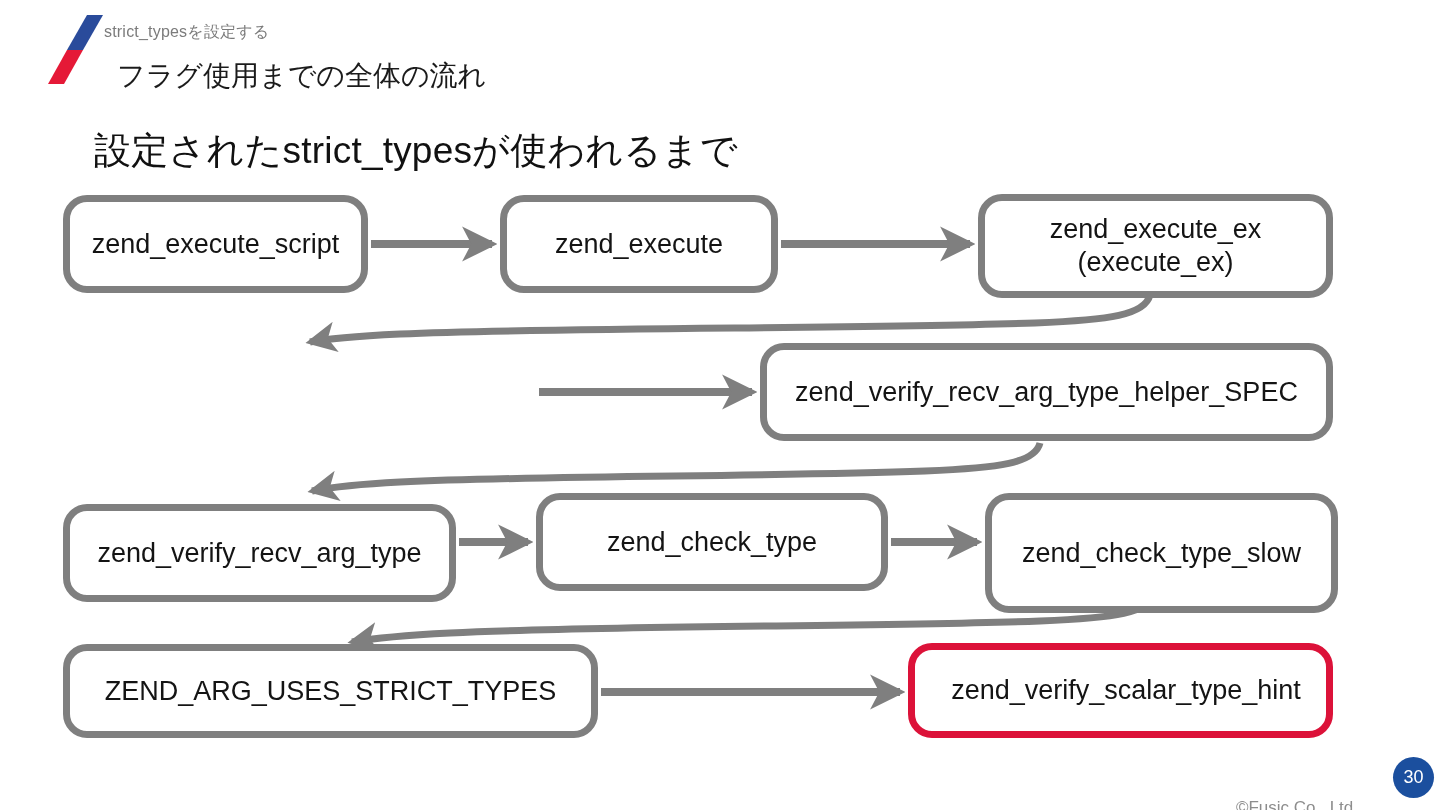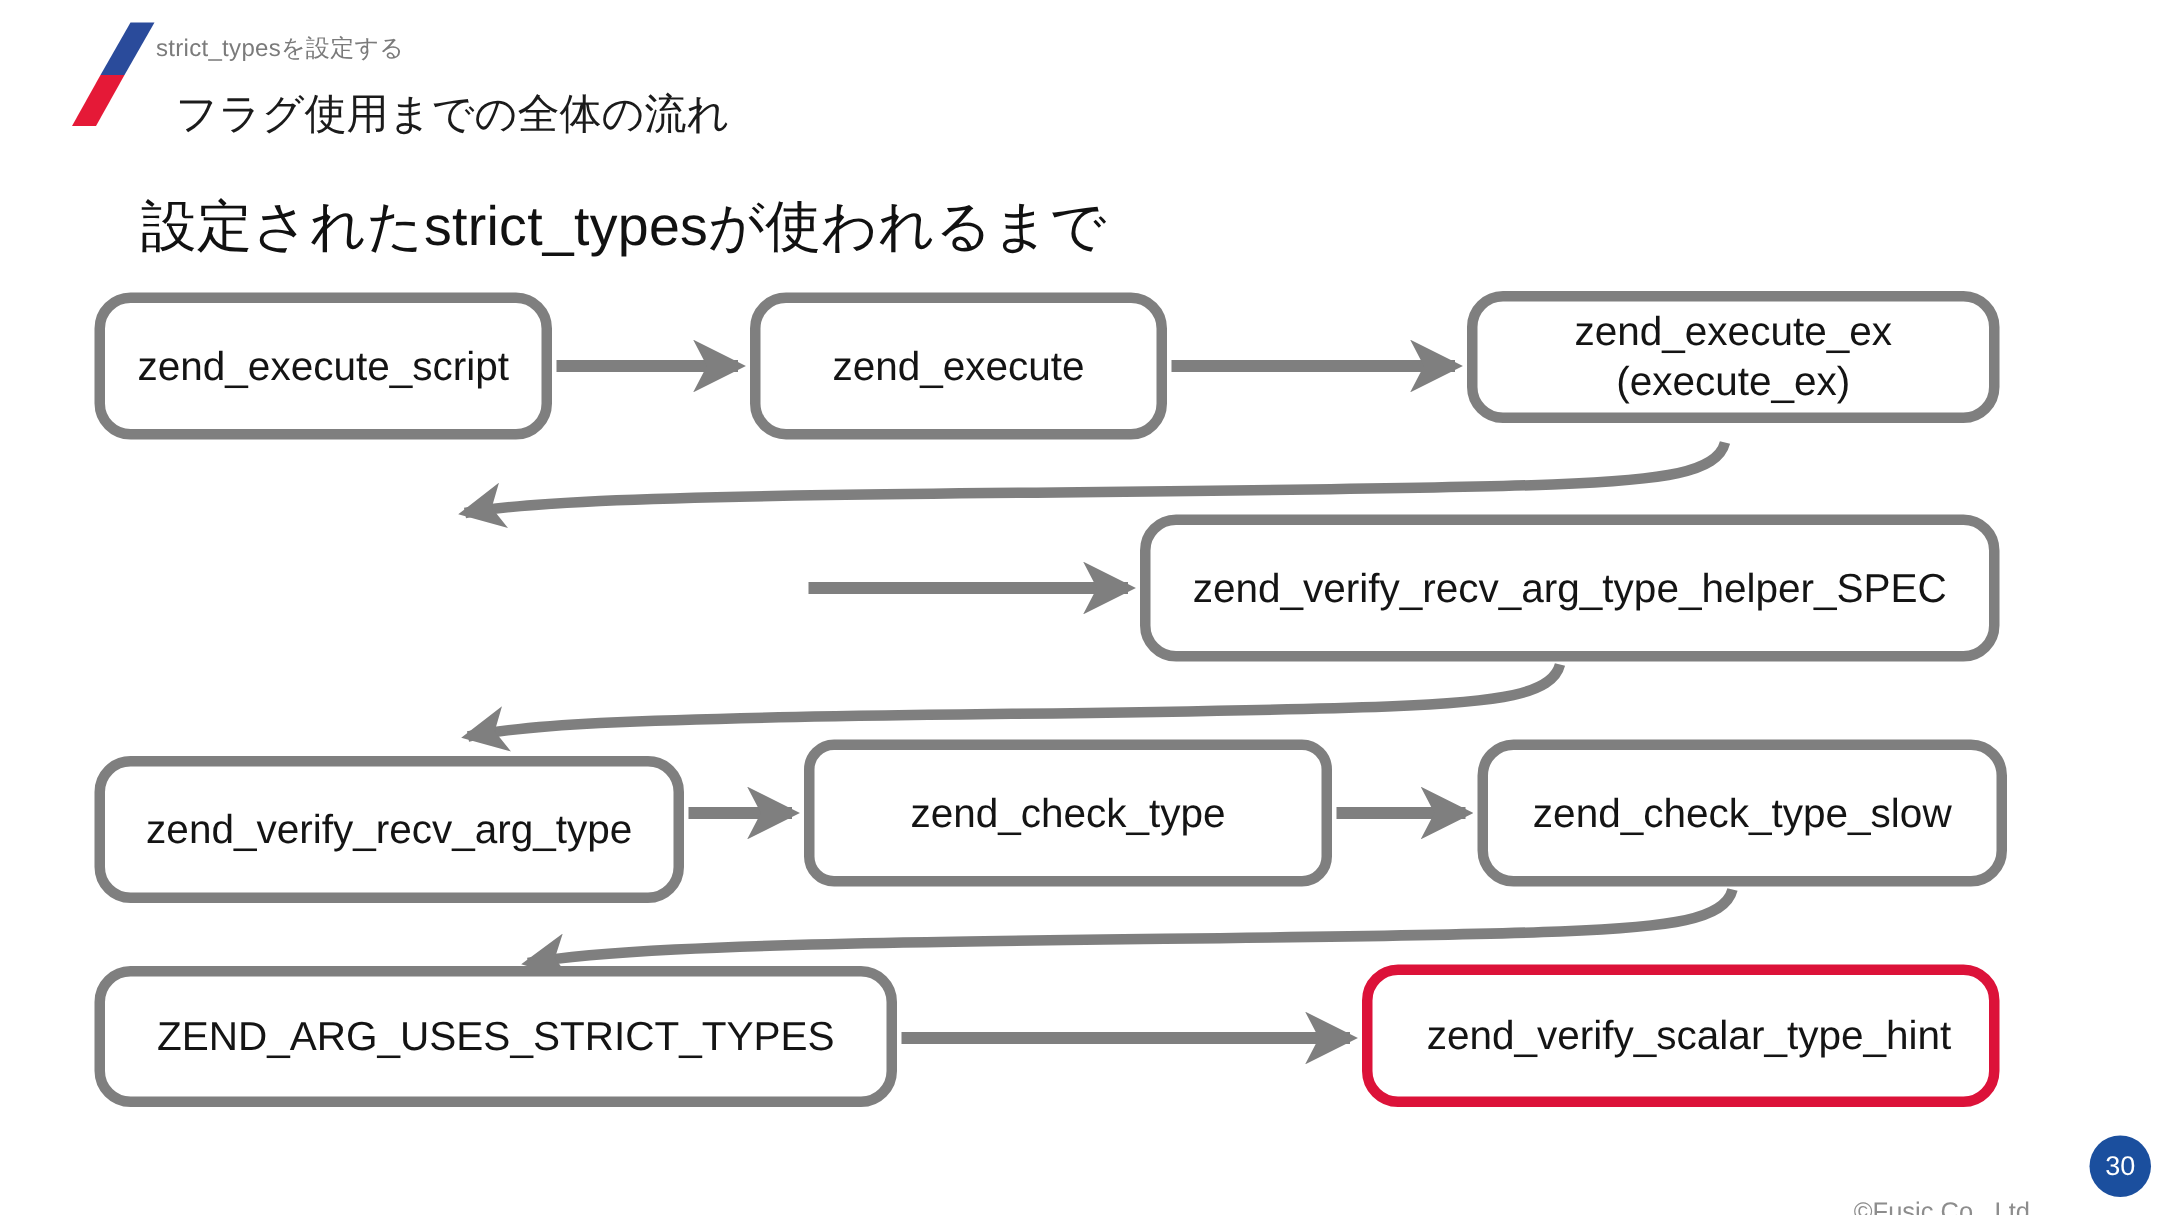--- a/index.html
+++ b/index.html
@@ -63,28 +63,28 @@
     <line x1="891" y1="542" x2="977" y2="542" marker-end="url(#ah)"></line>
     <line x1="601" y1="692" x2="900" y2="692" marker-end="url(#ah)"></line>
 
     <path class="swoosh" d="M1150,295 C1145,315 1110,320 1035,323 C870,329 560,327 400,334 C360,336 330,338 310,342" marker-end="url(#ah)"></path>
     <path class="swoosh" d="M1040,443 C1035,463 1000,468 925,471 C760,477 550,475 400,482 C360,484 332,487 312,491" marker-end="url(#ah)"></path>
     <path class="swoosh" d="M1155,593 C1150,613 1115,618 1040,621 C880,627 610,625 450,633 C410,635 375,638 352,642" marker-end="url(#ah)"></path>
   </svg>
 
   <div class="node" style="left:63px;top:195px;width:305px;height:98px;">zend_execute_script</div>
   <div class="node" style="left:500px;top:195px;width:278px;height:98px;">zend_execute</div>
-  <div class="node" style="left:978px;top:194px;width:355px;height:88px;">zend_execute_ex
+  <div class="node" style="left:978px;top:194px;width:355px;height:104px;">zend_execute_ex
 (execute_ex)</div>
 
   <div class="node" style="left:760px;top:343px;width:573px;height:98px;">zend_verify_recv_arg_type_helper_SPEC</div>
 
   <div class="node" style="left:63px;top:504px;width:393px;height:98px;">zend_verify_recv_arg_type</div>
-  <div class="node" style="left:536px;top:493px;width:352px;height:98px;border-radius:20px;">zend_check_type</div>
-  <div class="node" style="left:985px;top:493px;width:353px;height:98px;">zend_check_type_slow</div>
+  <div class="node" style="left:536px;top:493px;width:352px;height:98px;">zend_check_type</div>
+  <div class="node" style="left:985px;top:493px;width:353px;height:120px;">zend_check_type_slow</div>
 
   <div class="node" style="left:63px;top:644px;width:535px;height:94px;">ZEND_ARG_USES_STRICT_TYPES</div>
   <div class="node highlight" style="left: 908px; top: 643px; width: 425px; height: 95px; border-color: rgb(220, 18, 57); padding-left: 11px;">zend_verify_scalar_type_hint</div>
 
   <div class="copyright">©Fusic Co., Ltd.</div>
   <div class="page-badge" style="background-color: rgb(27, 79, 158);">30</div>
 
 </div>
 
 </body></html>

